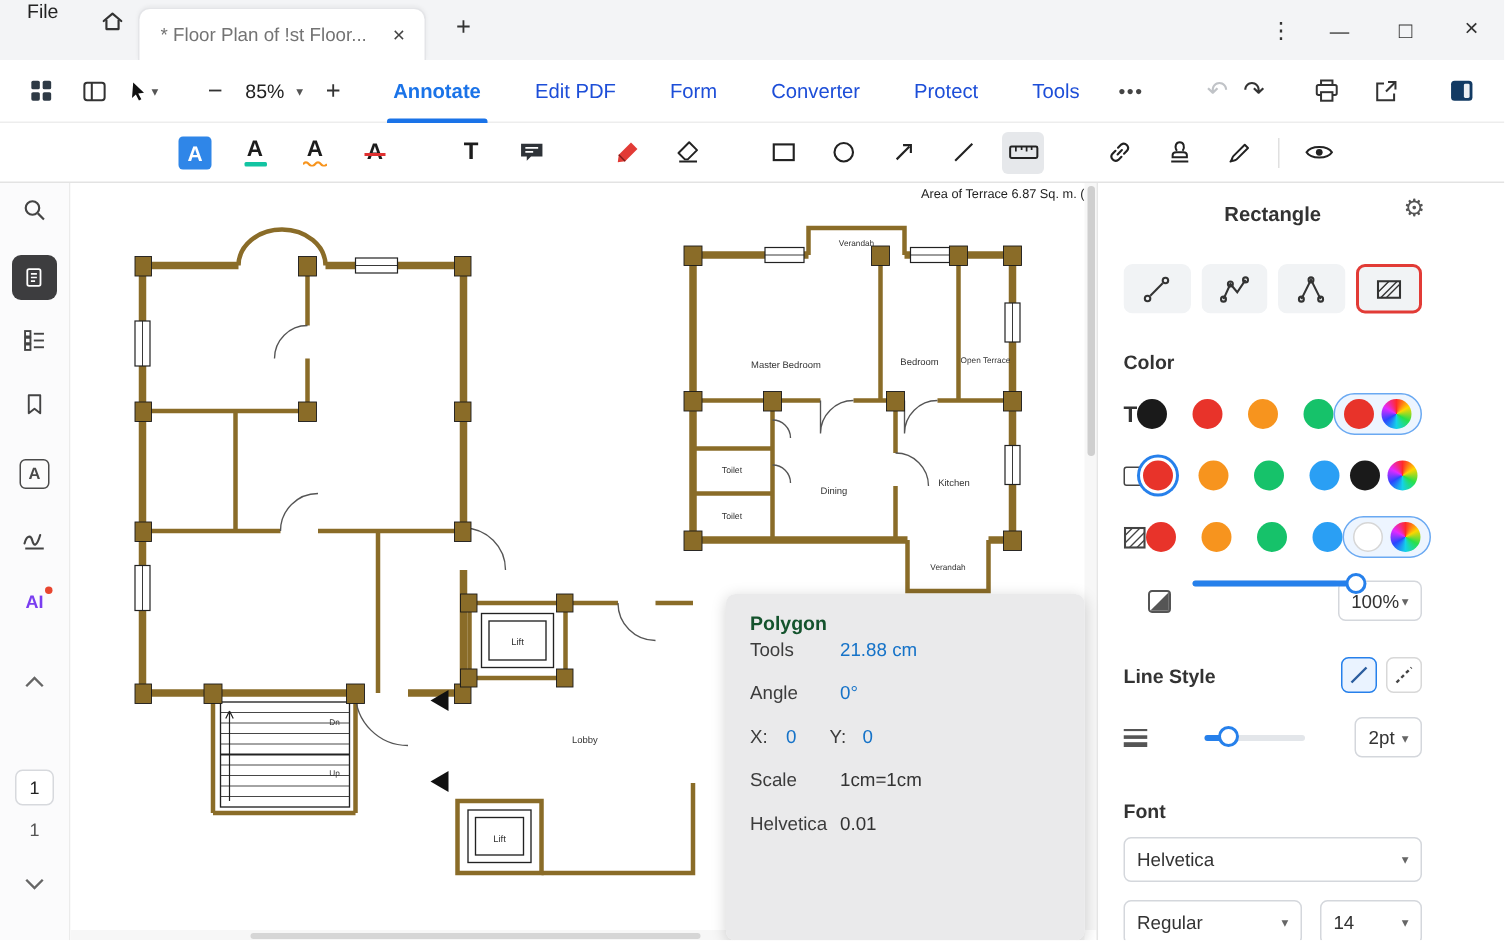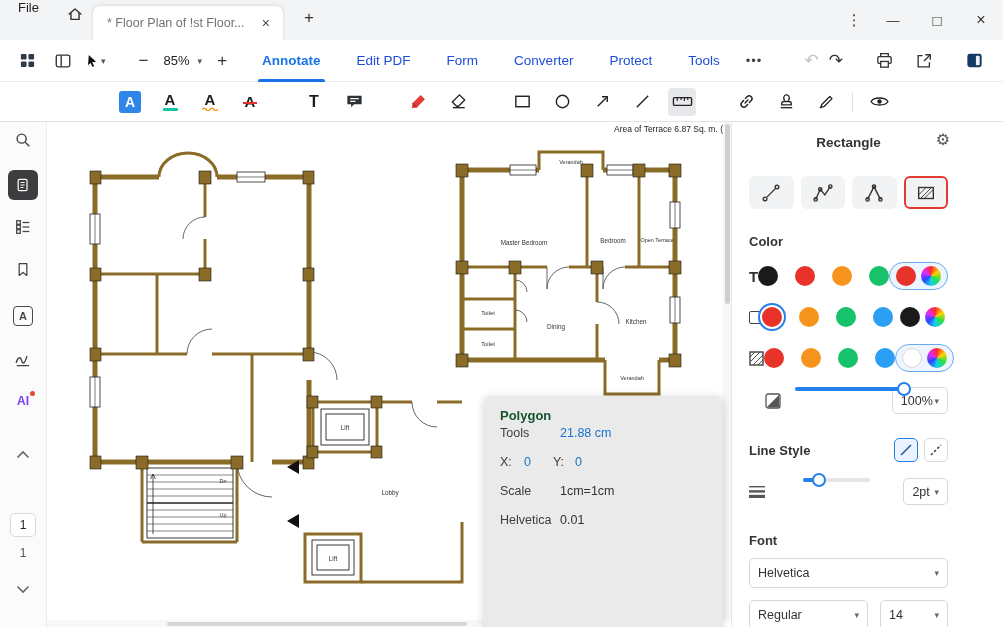--- a/index.html
+++ b/index.html
@@ -116,21 +116,21 @@
   .slider { position:relative; height:4px; border-radius:2px; background:#e3e6ea; width:112px; }
   .slider .fill { position:absolute; left:0; top:0; height:100%; background:#2680eb; border-radius:2px; }
   .slider .knob { position:absolute; top:-5.5px; width:14px; height:14px; border-radius:50%; background:#fff; border:2.5px solid #2680eb; }
   .select { height:27px; border:1px solid #d4d7dc; border-radius:5px; background:#fff; display:flex; align-items:center; justify-content:space-between; padding:0 8px; font-size:12.5px; color:#333; }
   .select .caret { font-size:9px; color:#666; }
   .opacity-row .select { width:62px; margin-left:auto; }
   .ls-head { display:flex; align-items:center; margin-top:24px; }
   .ls-btns { margin-left:auto; display:flex; gap:6px; }
   .ls-btn { width:24px; height:24px; border:1px solid #d8d8d8; border-radius:5px; background:#fff; display:flex; align-items:center; justify-content:center; }
   .ls-btn.active { border-color:#2680eb; background:#eaf3ff; }
-  .width-row { display:flex; margin-top:16px;gap:33px; }
+  .width-row { display:flex; align-items:center; margin-top:16px;gap:33px; }
   .width-row .select { width:62px; margin-left:auto; }
   .font-label { margin-top:28px; }
   .font-select { margin-top:10px; height:30px; }
   .font-row2 { display:flex; gap:12px; margin-top:12px; }
   .font-row2 .style-select { width:143px; height:30px; }
   .font-row2 .size-select { width:80px; height:30px; }
 </style>
 </head>
 <body>
 
@@ -509,20 +509,24 @@
       </svg>
 
       
       <div class="meas-tip">
         <div class="tt-title">Polygon</div>
         <div class="tt-row">
           <span class="tt-label">Tools</span>
           <span class="tt-val">21.88 cm</span>
         </div>
         <div class="tt-row">
+          <span class="tt-label">Angle</span>
+          <span class="tt-val">0°</span>
+        </div>
+        <div class="tt-row">
           <span class="tt-label narrow">X:</span>
           <span class="tt-val">0</span>
           <span class="tt-label ynarrow">Y:</span>
           <span class="tt-val">0</span>
         </div>
         <div class="tt-row">
           <span class="tt-label">Scale</span>
           <span class="tt-val dark">1cm=1cm</span>
         </div>
         <div class="tt-row">

